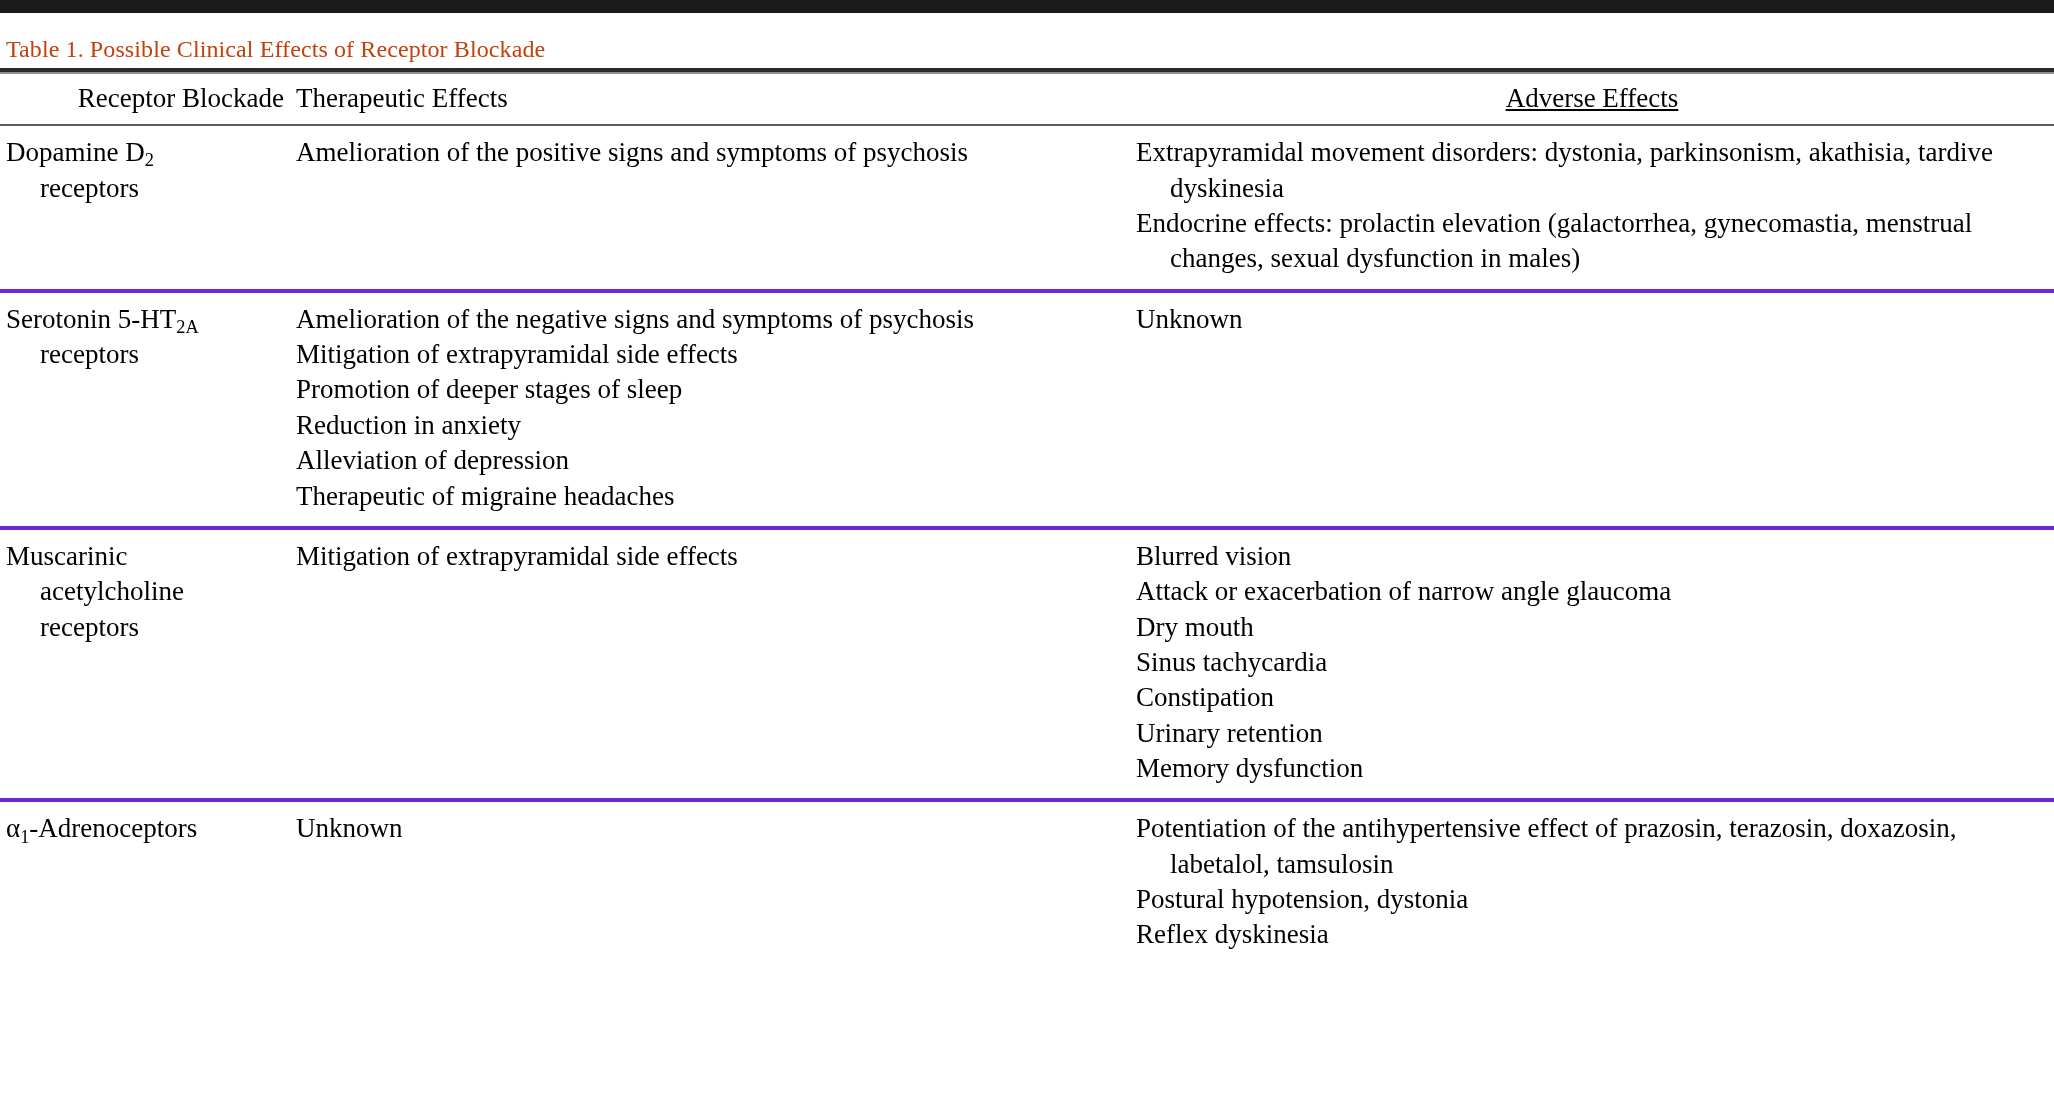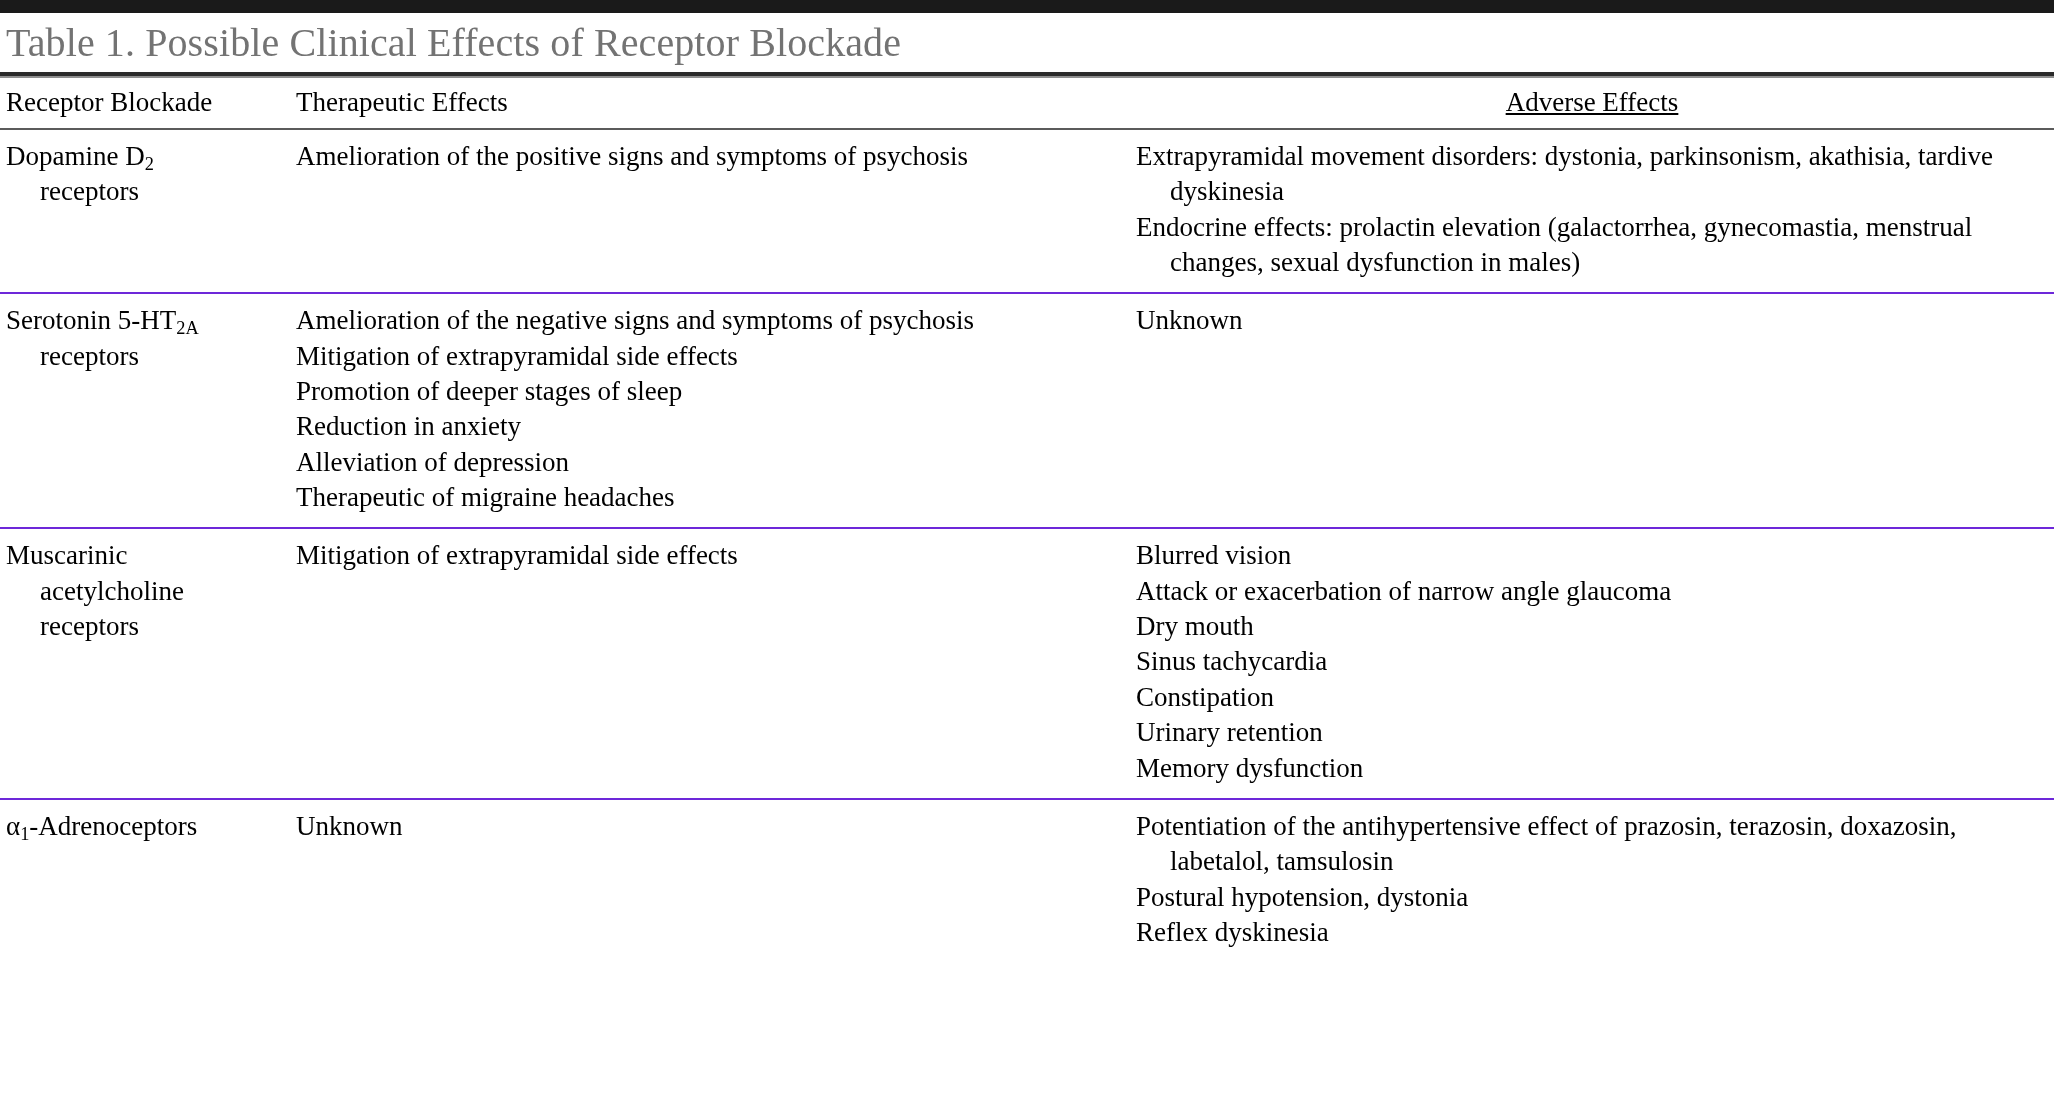--- a/index.html
+++ b/index.html
@@ -25,25 +25,26 @@
   .top-bar {
     height: 13px;
     background: #1a1a1a;
     width: 2054px;
   }
 
   .title-block {
     padding: 6px 6px 4px 6px;
   }
   .table-title {
-    font-size: 40px;
+    font-size: 24px;
     line-height: 1.22;
     letter-spacing: 0.1px;
-    color: #737373;
+    color: #c2410c;
     white-space: nowrap;
+    margin-top: 16px;
   }
 
   
   .rule-title {
     height: 4px;
     background: #2b2b2b;
     width: 2054px;
     border-bottom: 2px solid #8f8f8f;
   }
 
@@ -57,28 +58,28 @@
   table.tbl col.c2 { width: 840px; }
   table.tbl col.c3 { width: 924px; }
 
   thead th {
     font-weight: normal;
     font-size: 27px;
     padding: 9px 6px 10px 6px;
     vertical-align: top;
     border-bottom: 2px solid #5b5b5b;
   }
-  th.h1 { text-align: left; }
+  th.h1 { text-align: right; }
   th.h2 { text-align: left; }
   th.h3 { text-align: center; text-decoration: underline; }
 
   tbody td {
     vertical-align: top;
     padding: 9px 10px 12px 6px;
-    border-bottom: 2px solid #6d28d9;
+    border-bottom: 4px solid #6d28d9;
     line-height: 1.31;
   }
   tbody tr:last-child td {
     border-bottom: none;
   }
 
   
   .hang {
     padding-left: 34px;
     text-indent: -34px;

